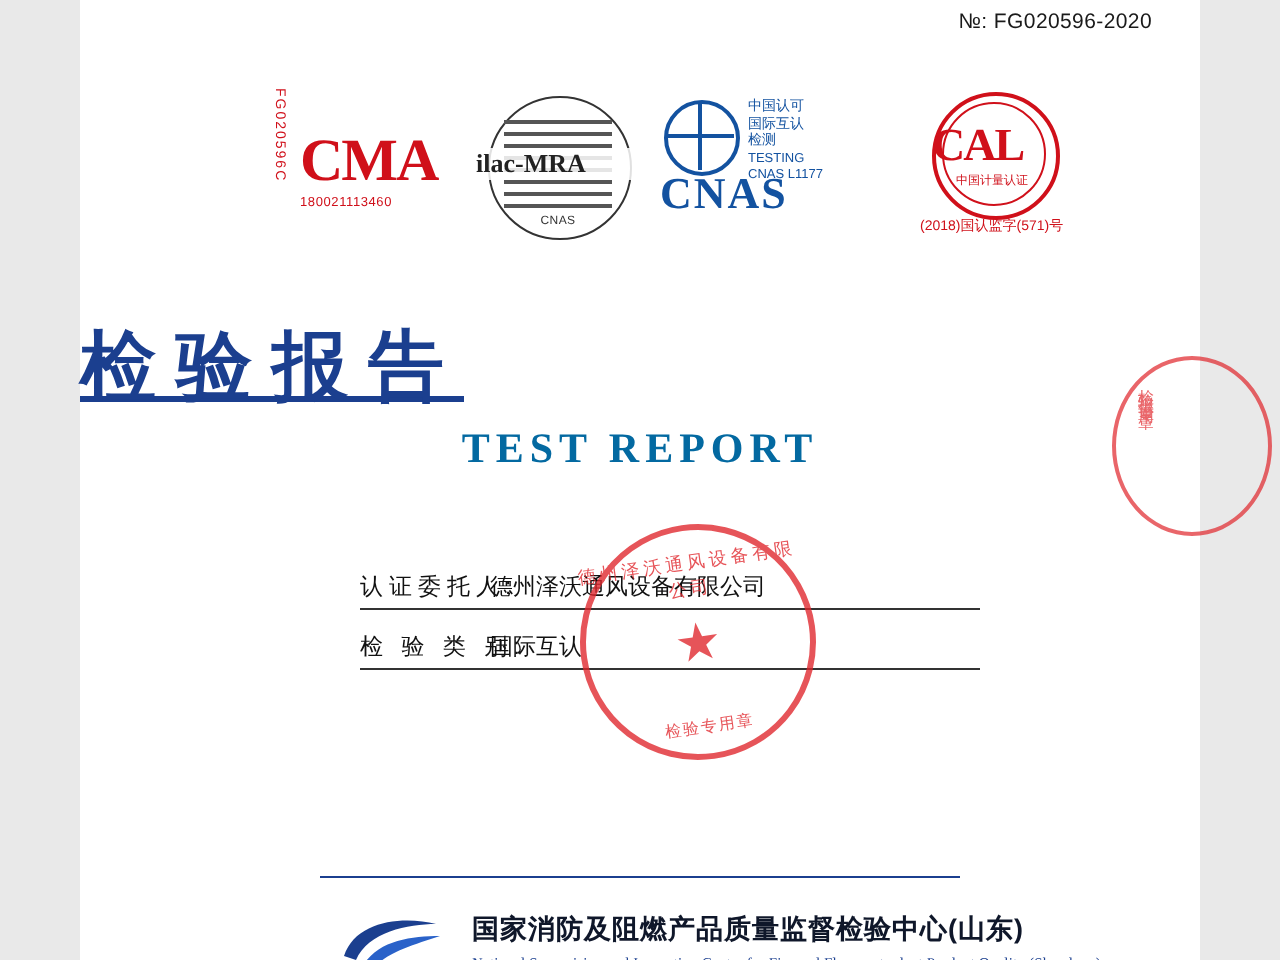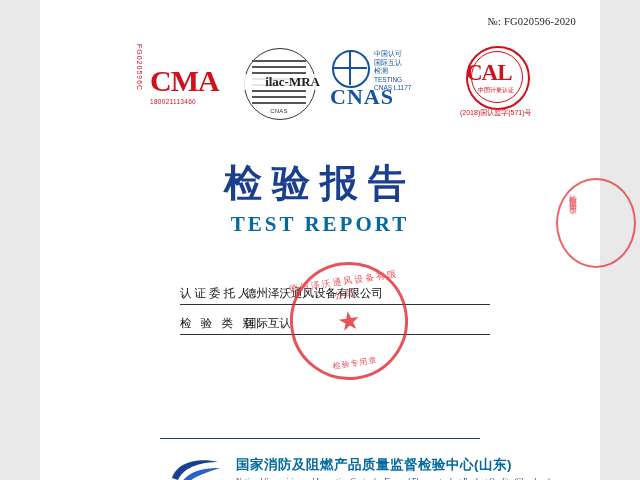--- a/index.html
+++ b/index.html
@@ -8,22 +8,22 @@
     background:#e9e9e9;
     font-family:"Liberation Sans", sans-serif;
     overflow:hidden;
   }
   #page{
     position:absolute;left:40px;top:0;width:560px;height:480px;
     background:#ffffff;
   }
   
   .report-no{
-    position:absolute;right:24px;top:16px;
-    font-family:Liberation Serif, serif;
+    position:absolute;right:24px;top:5px;
+    font-family:Liberation Sans, sans-serif;
     font-size:10.5px;color:#1a1a1a;letter-spacing:.2px;
     white-space:nowrap;
     padding-left:44px;
   }
   
   .logos{
     position:absolute;left:0;top:42px;width:628px;height:86px;
   }
   
   .cma{position:absolute;left:110px;top:6px;width:86px;height:72px;}
@@ -50,21 +50,21 @@
     position:absolute;left:6px;top:2px;width:70px;height:70px;
     border:1px solid #333;border-radius:50%;
   }
   .ilac .bars{
     position:absolute;left:10px;top:14px;width:62px;height:44px;
   }
   .ilac .bars i{
     position:absolute;display:block;background:#555;height:2px;left:4px;right:4px;
   }
   .ilac .txt{
-    position:absolute;left:0;top:28px;width:82px;text-align:right;
+    position:absolute;left:0;top:28px;width:82px;text-align:left;
     font-family:"Liberation Serif", serif;
     font-size:13px;font-weight:bold;color:#222;
     background:rgba(255,255,255,.85);
   }
   .ilac .sub{
     position:absolute;left:0;top:62px;width:82px;text-align:center;
     font-size:6px;color:#333;letter-spacing:.2px;
   }
   
   .cnas{position:absolute;left:290px;top:8px;width:120px;height:70px;}
@@ -108,24 +108,25 @@
   .cal .cn{
     position:absolute;left:6px;top:40px;width:60px;text-align:center;
     font-size:6px;color:#d0101a;
   }
   .cal .cert{
     position:absolute;left:0;top:62px;width:120px;
     font-size:7px;color:#d0101a;white-space:nowrap;
   }
   
   .title-cn{
-    position:absolute;left:0;top:158px;width:560px;text-align:center;
+    position:absolute;left:0;top:158px;width:560px;text-align:left;
     font-family:"DejaVu Sans", sans-serif;
     font-size:38px;font-weight:bold;color:#1b3f8f;
     letter-spacing:10px;
+    text-decoration:underline;
   }
   .title-en{
     position:absolute;left:0;top:212px;width:560px;text-align:center;
     font-family:"Liberation Serif", serif;
     font-size:21px;font-weight:bold;color:#0369a1;
     letter-spacing:3px;
   }
   
   .fields{position:absolute;left:0;top:282px;width:560px;}
   .field{
@@ -183,21 +184,21 @@
   .footer .divider{
     position:absolute;left:120px;right:120px;top:-14px;
     border-bottom:1.5px solid #1b3f8f;
   }
   .footer .logo{
     position:absolute;left:128px;top:4px;width:56px;height:38px;
   }
   .footer .logo svg{display:block;}
   .footer .f-cn{
     position:absolute;left:196px;top:4px;
-    font-size:13.5px;font-weight:bold;color:#0369a1;letter-spacing:.5px;
+    font-size:13.5px;font-weight:bold;color:#0f172a;letter-spacing:.5px;
     white-space:nowrap;
   }
   .footer .f-en{
     position:absolute;left:196px;top:25px;
     font-family:"Liberation Serif", serif;
     font-size:7.5px;color:#1b3f8f;letter-spacing:.1px;
     white-space:nowrap;
   }
 </style>
 </head>

